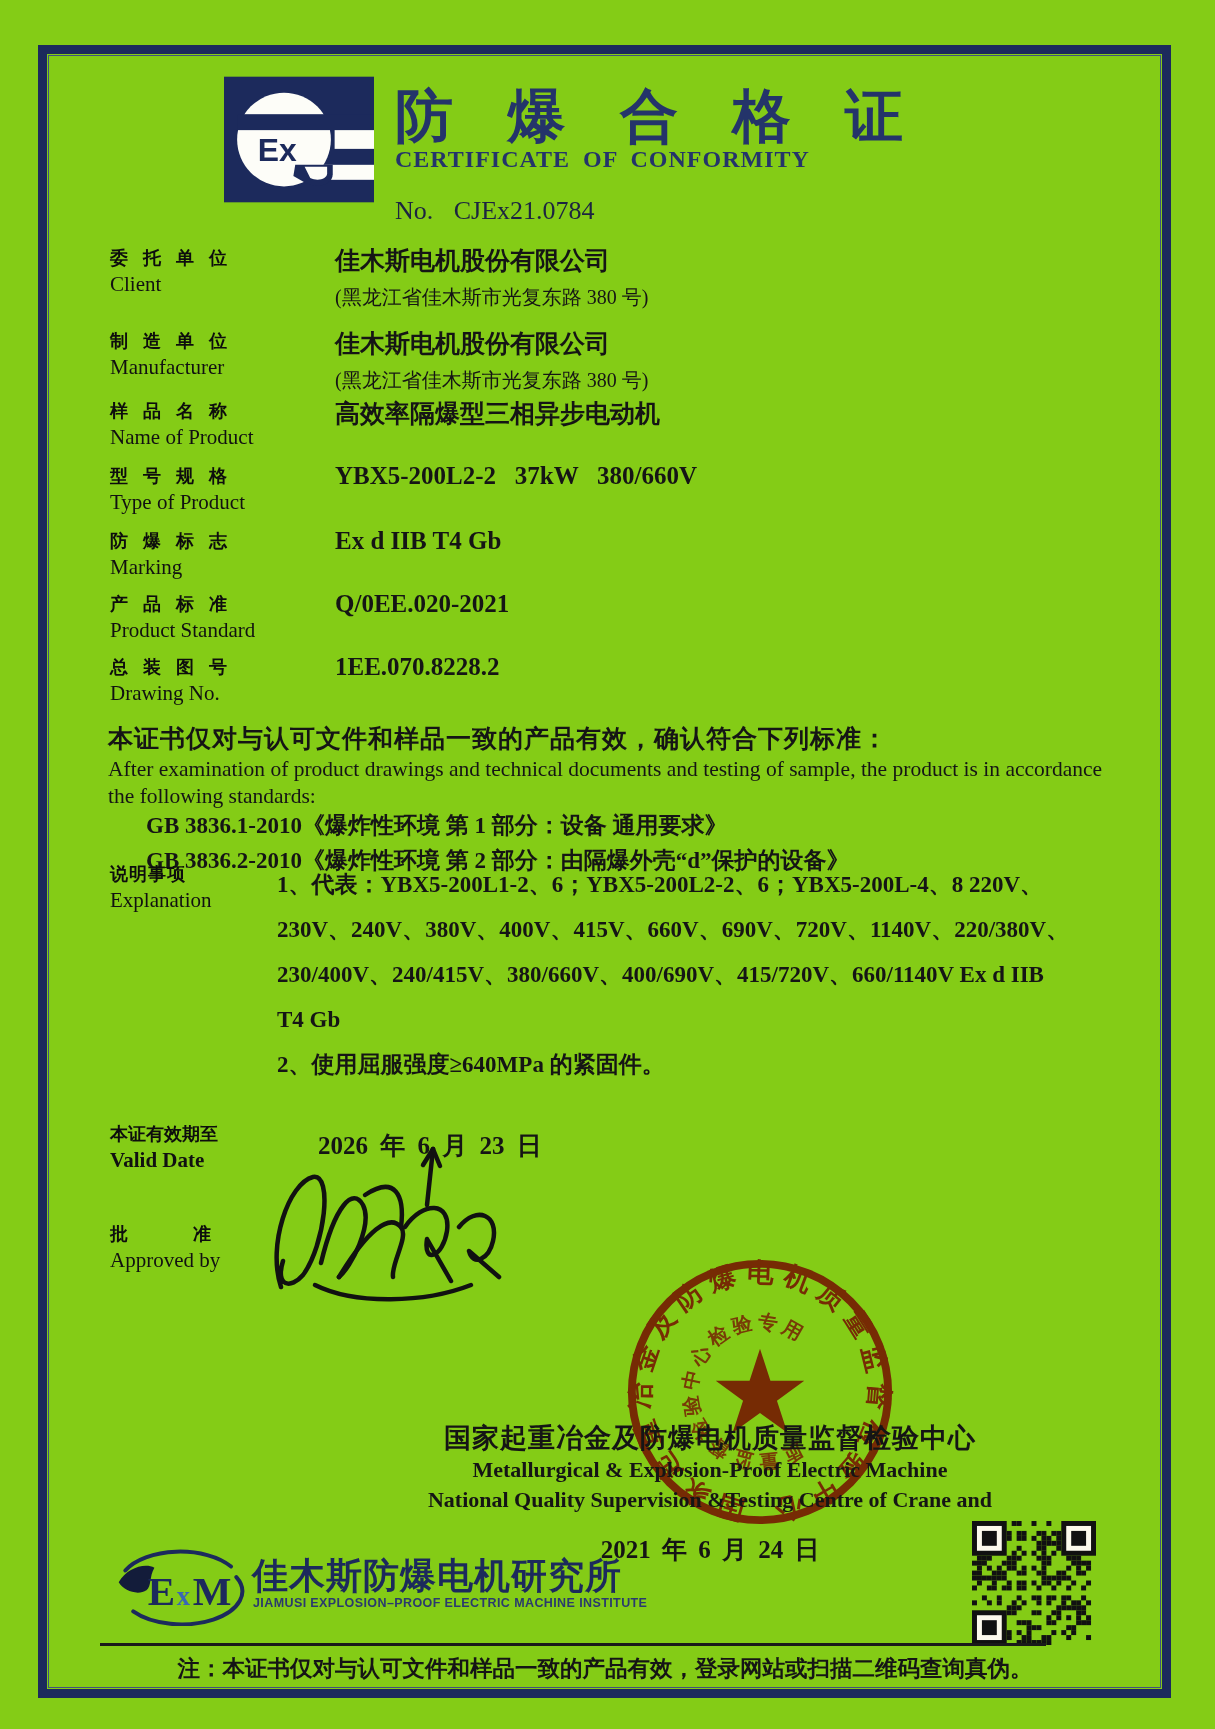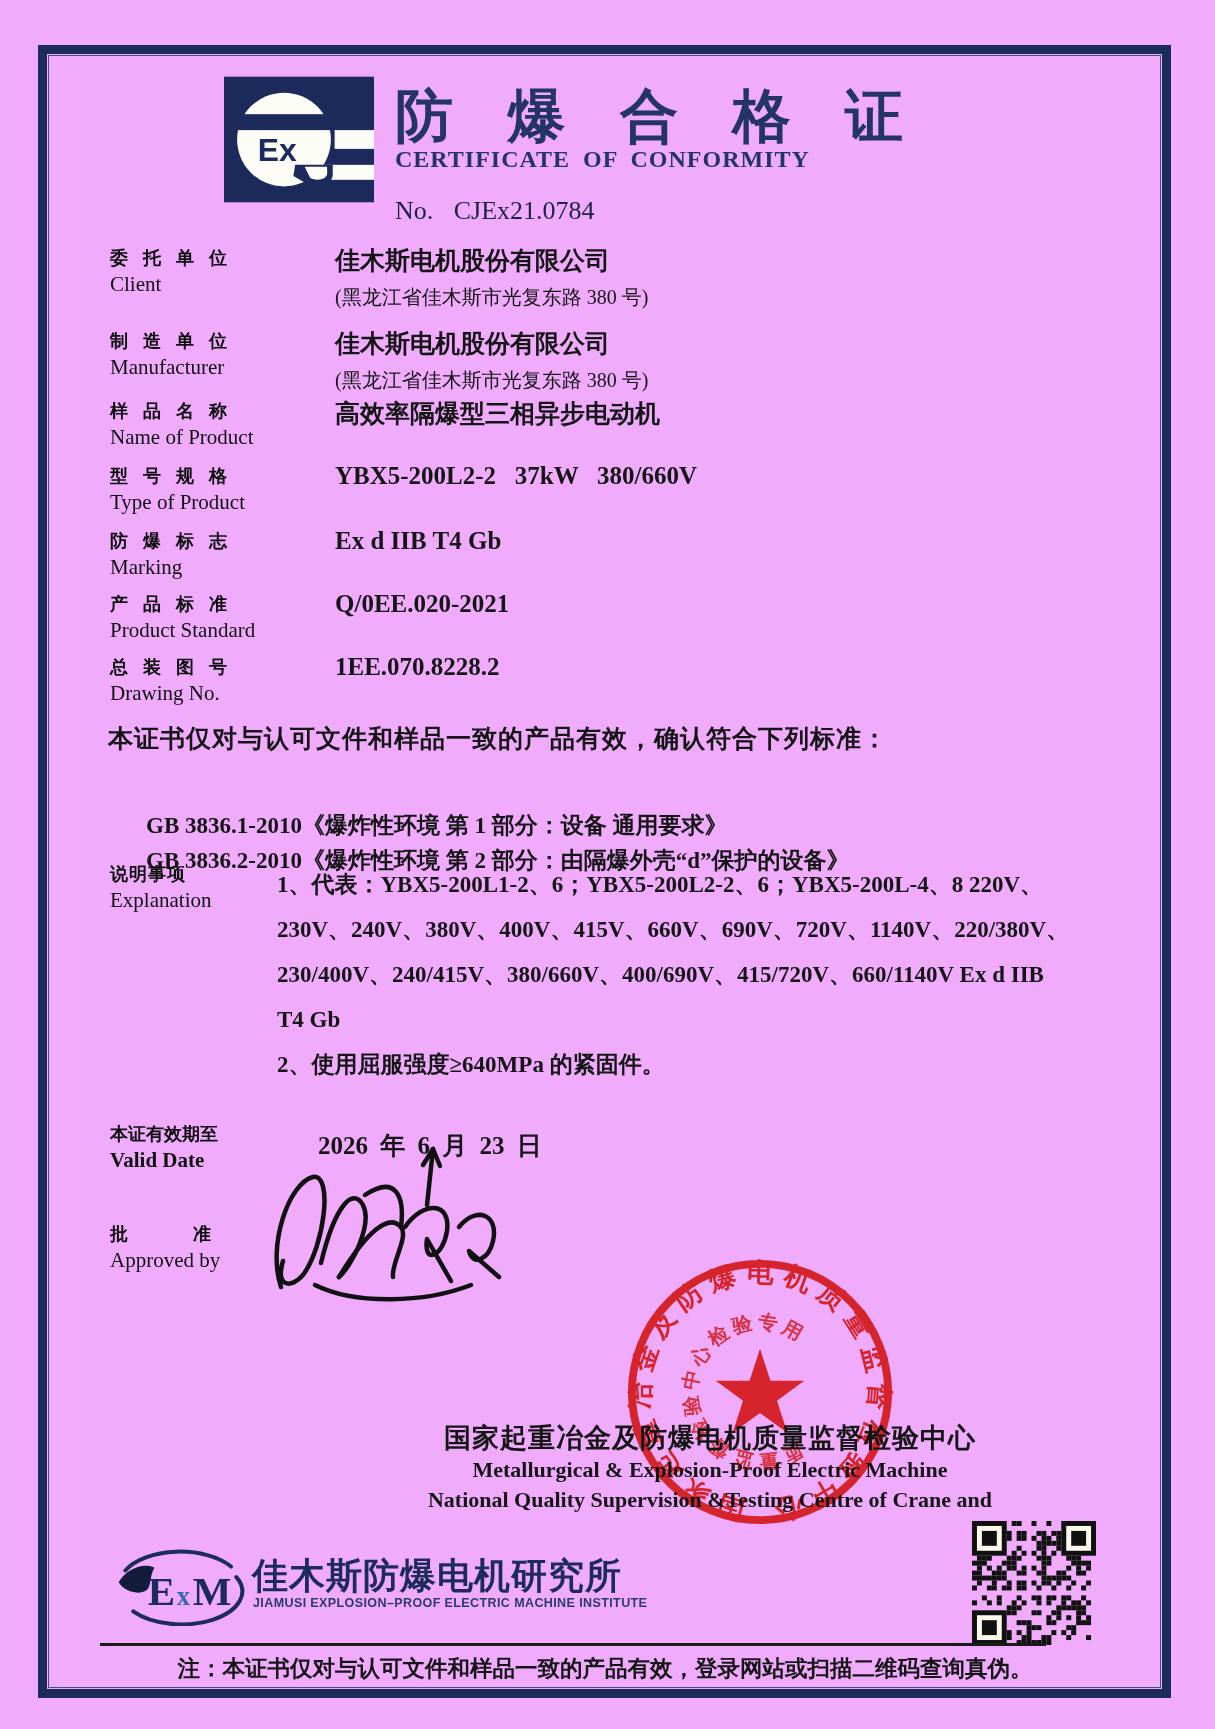--- a/index.html
+++ b/index.html
@@ -1,19 +1,19 @@
 <!DOCTYPE html>
 <html><head>
 <meta charset="utf-8">
 <style>
   * { margin:0; padding:0; box-sizing:border-box; }
   html,body { background:#efe9d8; }
   .page {
     position:relative; width:1215px; height:1729px;
-    background:#f0abfc; overflow:hidden; margin:0 auto;
+    background:#84cc16; overflow:hidden; margin:0 auto;
     font-family:"Liberation Serif", serif; color:#151515;
   }
   .frame {
     position:absolute; left:38px; top:45px; width:1133px; height:1653px;
     border:9px solid #1c2a5c; pointer-events:none;
   }
   .frame .inner { position:absolute; left:1px; top:1px; right:1px; bottom:1px; border:1px solid #41517f; }
 
   
   .ex-logo { position:absolute; left:224px; top:76px; width:150px; height:127px; }
@@ -172,20 +172,21 @@
     <div class="f-label" style="top:655px">
       <div class="zh-label">总 装 图 号</div>
       <div class="en-label">Drawing No.</div>
     </div>
     <div class="f-value" style="top:653px">
       <div class="value-main">1EE.070.8228.2</div>
     </div>
   </div>
 
   <div class="stmt-zh">本证书仅对与认可文件和样品一致的产品有效，确认符合下列标准：</div>
+  <div class="stmt-en">After examination of product drawings and technical documents and testing of sample, the product is in accordance the following standards:</div>
   <div class="std-line" style="top:810px">GB 3836.1-2010《爆炸性环境 第 1 部分：设备 通用要求》</div>
   <div class="std-line" style="top:845px">GB 3836.2-2010《爆炸性环境 第 2 部分：由隔爆外壳“d”保护的设备》</div>
 
   <div class="f-label" style="top:862px">
     <div class="zh-label" style="letter-spacing:1px">说明事项</div>
     <div class="en-label">Explanation</div>
   </div>
   <div class="expl-text">1、代表：YBX5-200L1-2、6；YBX5-200L2-2、6；YBX5-200L-4、8  220V、
 230V、240V、380V、400V、415V、660V、690V、720V、1140V、220/380V、
 230/400V、240/415V、380/660V、400/690V、415/720V、660/1140V   Ex d IIB
@@ -232,20 +233,21 @@
       </g>
     </g>
     <path fill="#e1251b" d="M140 96 l10.6 32.6 h34.3 l-27.7 20.2 10.6 32.6 -27.8-20.1 -27.8 20.1 10.6-32.6 -27.7-20.2 h34.3 z"></path>
   </svg>
 
   <div class="centre-zh">国家起重冶金及防爆电机质量监督检验中心</div>
   <div class="centre-en">
     <div>Metallurgical &amp; Explosion-Proof Electric Machine</div>
     <div>National Quality Supervision &amp;Testing Centre of Crane and</div>
   </div>
+  <div class="centre-date">2021 年 6 月 24 日</div>
 
   <svg class="jexm-logo" viewBox="0 0 200 118">
     <path d="M18,34 A92,50 0 0 1 178,28" fill="none" stroke="#1c2a5c" stroke-width="6" stroke-linecap="round"></path>
     <path d="M186,44 A92,50 0 0 1 30,96" fill="none" stroke="#1c2a5c" stroke-width="6" stroke-linecap="round"></path>
     <path d="M8,52 C20,30 48,22 62,30 C54,44 58,58 50,64 C38,72 16,66 8,52 z" fill="#131c3a"></path>
     <text x="52" y="86" font-family="Liberation Serif, serif" font-weight="bold" font-size="62" fill="#1c2a5c">E</text>
     <text x="96" y="86" font-family="Liberation Serif, serif" font-weight="bold" font-size="40" fill="#3a66b5">x</text>
     <text x="120" y="86" font-family="Liberation Serif, serif" font-weight="bold" font-size="62" fill="#1c2a5c">M</text>
   </svg>
   <div class="inst-zh">佳木斯防爆电机研究所</div>

